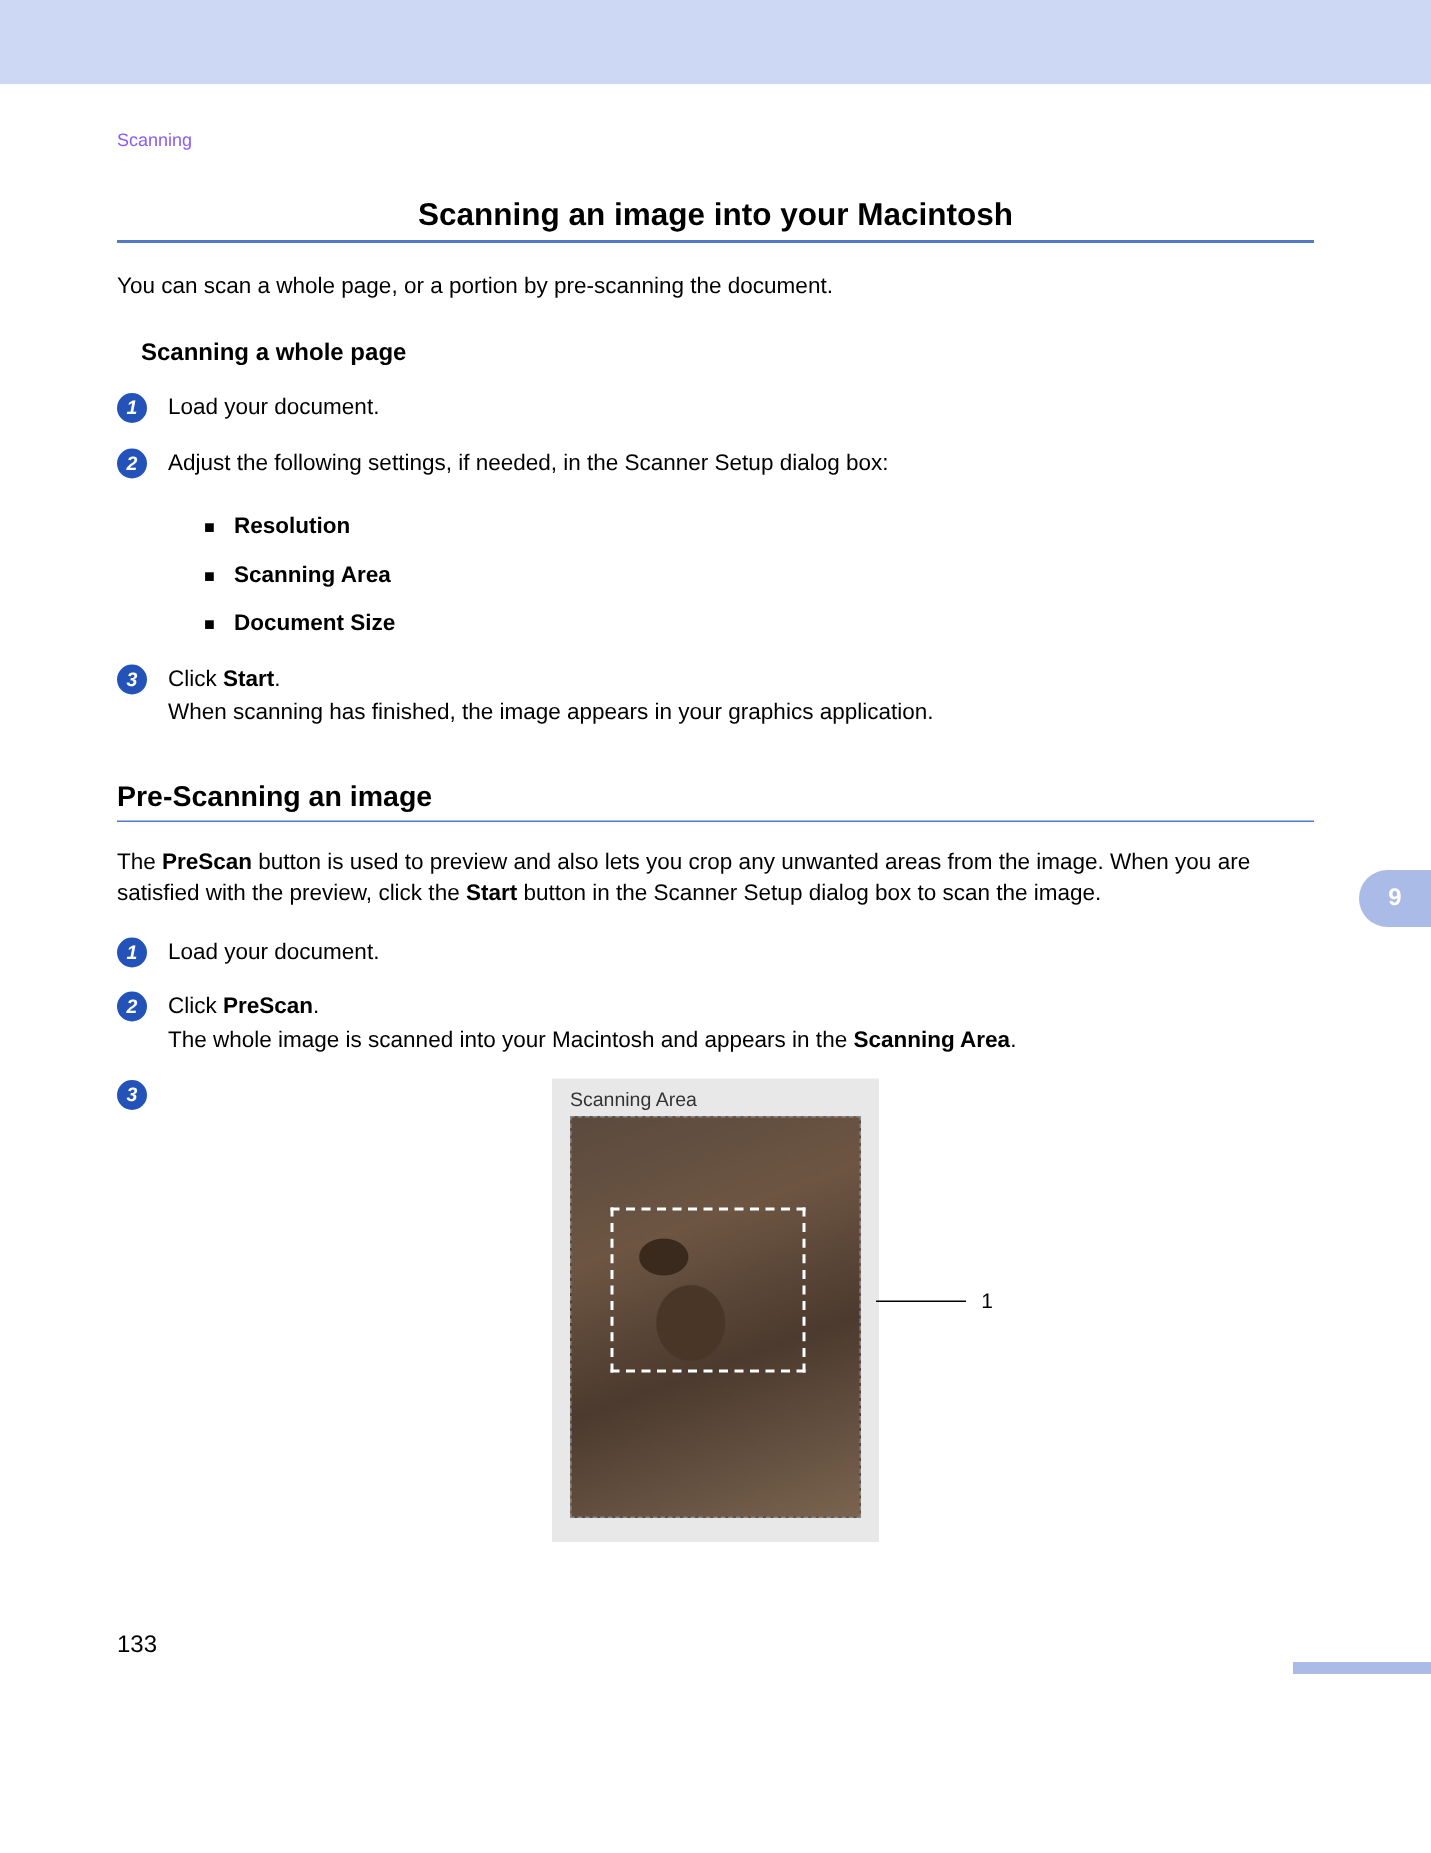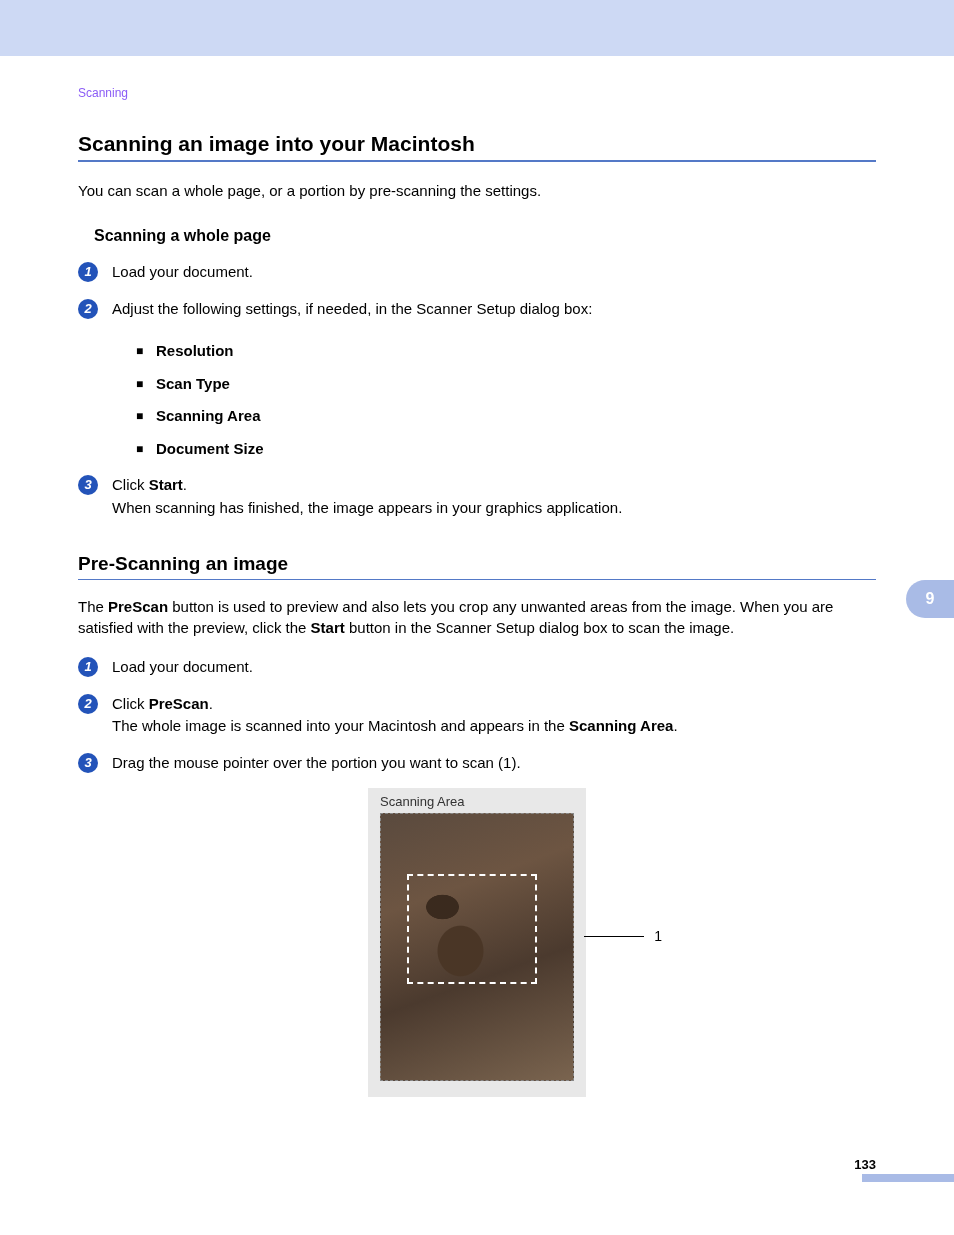--- a/index.html
+++ b/index.html
@@ -22,20 +22,21 @@
     }
     .breadcrumb {
       font-size: 12px;
       color: #8b5cf6;
       margin-bottom: 32px;
     }
     h1 {
       font-size: 21px;
       font-weight: bold;
       margin-bottom: 4px;
+      text-align: center;
     }
     .h1-rule {
       border-top: 2px solid #5479c7;
       margin-bottom: 18px;
     }
     h2 {
       font-size: 19px;
       font-weight: bold;
       margin-top: 34px;
       margin-bottom: 4px;
@@ -160,23 +161,23 @@
       top: 148px;
       right: -58px;
     }
     .callout-num {
       position: absolute;
       top: 140px;
       right: -76px;
       font-size: 14px;
     }
     .page-footer {
-      text-align: right;
-      font-weight: bold;
-      font-size: 13px;
+      text-align: left;
+      font-weight: normal;
+      font-size: 16px;
       margin-top: 60px;
       padding-right: 0;
     }
     .footer-bar {
       height: 8px;
       background: #a9bbe6;
       width: 92px;
       margin-left: auto;
       margin-top: 2px;
       position: relative;
@@ -190,35 +191,34 @@
 
 <div class="side-tab">9</div>
 
 <div class="content">
 
   <div class="breadcrumb">Scanning</div>
 
   <h1>Scanning an image into your Macintosh</h1>
   <div class="h1-rule"></div>
 
-  <p class="intro">You can scan a whole page, or a portion by pre-scanning the settings.</p>
+  <p class="intro">You can scan a whole page, or a portion by pre-scanning the document.</p>
 
   <h3>Scanning a whole page</h3>
 
   <ol class="step-list">
     <li class="step">
       <span class="step-number">1</span>
       <span>Load your document.</span>
     </li>
     <li class="step">
       <span class="step-number">2</span>
       <span>Adjust the following settings, if needed, in the Scanner Setup dialog box:</span>
       <ul class="bullet-list">
         <li class="bullet-item">Resolution</li>
-        <li class="bullet-item">Scan Type</li>
         <li class="bullet-item">Scanning Area</li>
         <li class="bullet-item">Document Size</li>
       </ul>
     </li>
     <li class="step">
       <span class="step-number">3</span>
       <span>
         <span>Click </span><span class="bold">Start</span><span>.</span><br>
         <span>When scanning has finished, the image appears in your graphics application.</span>
       </span>
@@ -239,21 +239,20 @@
     </li>
     <li class="step">
       <span class="step-number">2</span>
       <span>
         <span>Click </span><span class="bold">PreScan</span><span>.</span><br>
         <span>The whole image is scanned into your Macintosh and appears in the </span><span class="bold">Scanning Area</span><span>.</span>
       </span>
     </li>
     <li class="step">
       <span class="step-number">3</span>
-      <span>Drag the mouse pointer over the portion you want to scan (1).</span>
     </li>
   </ol>
 
   <div class="figure-wrap">
     <div class="scan-panel">
       <div class="scan-title">Scanning Area</div>
       <div class="scan-image">
         <div class="selection-box"></div>
       </div>
       <div class="callout-line"></div>

